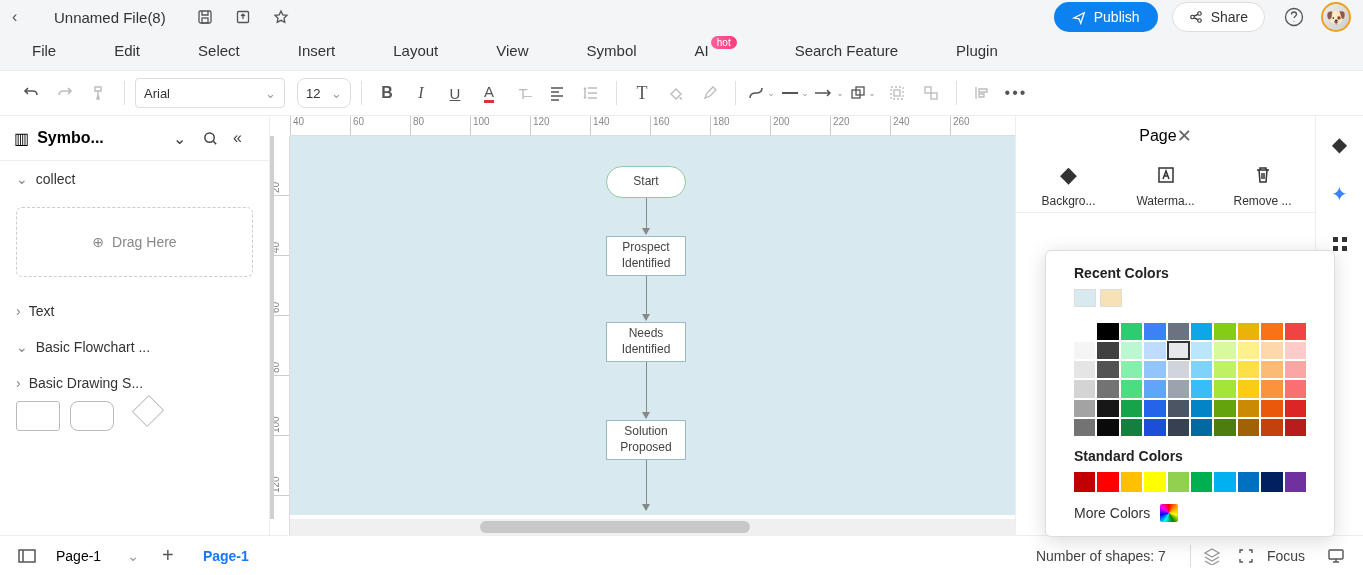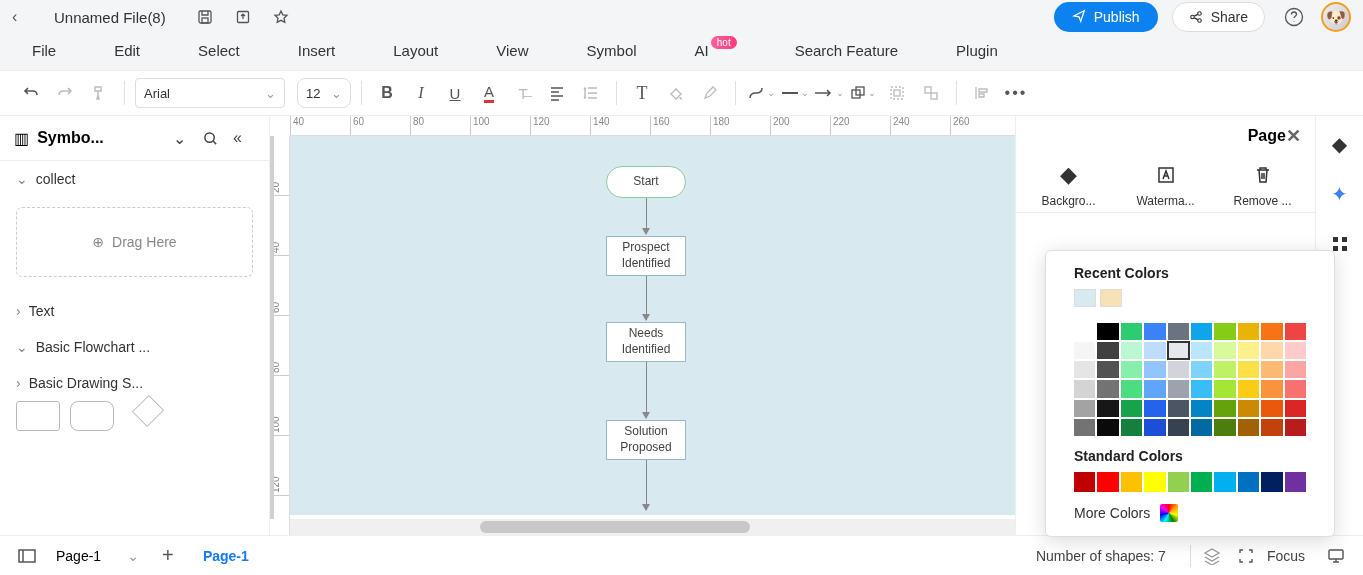--- a/index.html
+++ b/index.html
@@ -4,21 +4,21 @@
 <style>
 * { box-sizing: border-box; margin: 0; padding: 0; font-family: -apple-system, BlinkMacSystemFont, "Segoe UI", Arial, sans-serif; }
 body { width: 1363px; height: 575px; background: #f4f5f7; overflow: hidden; position: relative; }
 
 
 .titlebar { height: 34px; display: flex; align-items: center; padding: 0 12px; background: #f4f5f7; }
 .titlebar .back { width: 18px; font-size: 16px; color: #555; cursor: pointer; }
 .titlebar .filename { font-size: 15px; color: #333; margin-left: 24px; margin-right: 20px; }
 .titlebar .ticon { width: 22px; height: 22px; margin: 0 8px; display: flex; align-items: center; justify-content: center; color: #555; cursor: pointer; }
 .titlebar .spacer { flex: 1; }
-.publish-btn { background: #0b82f0; color: #fff; border: none; border-radius: 18px; padding: 7px 18px; font-size: 14px; display: flex; align-items: flex-start; gap: 8px; cursor: pointer; }
+.publish-btn { background: #0b82f0; color: #fff; border: none; border-radius: 18px; padding: 7px 18px; font-size: 14px; display: flex; align-items: flex-end; gap: 8px; cursor: pointer; }
 .share-btn { background: #fff; border: 1px solid #ddd; border-radius: 18px; padding: 6px 16px; font-size: 14px; display: flex; align-items: center; gap: 8px; margin-left: 14px; cursor: pointer; color: #333;}
 .help-btn { width: 30px; height: 30px; border-radius: 50%; display: flex; align-items: center; justify-content: center; margin-left: 14px; font-size: 18px; color: #555; cursor: pointer; }
 .avatar { width: 30px; height: 30px; border-radius: 50%; background: linear-gradient(135deg,#eee,#ccc); margin-left: 12px; border: 2px solid #f0a020; position: relative; overflow: hidden; }
 .avatar::before{content:"🐶";position:absolute;inset:0;display:flex;align-items:center;justify-content:center;font-size:16px;}
 
 
 .mainmenu { height: 36px; display: flex; align-items: center; background: #f4f5f7; padding: 0 12px 4px 12px; }
 .mainmenu .menu-item { padding: 6px 20px; font-size: 15px; color: #333; cursor: pointer; margin-right: 18px; }
 .hot-badge { background: linear-gradient(90deg,#ff5ea0,#ff3b7f); color:#fff; font-size:10px; padding:1px 6px; border-radius:8px; margin-left:2px; position:relative; top:-10px;}
 
@@ -56,21 +56,21 @@
 .flow-node { position:absolute; background:#fff; border:1px solid #9bb8c8; font-size:12px; color:#444; display:flex; align-items:center; justify-content:center; text-align:center; line-height:1.3;}
 .flow-start { border-radius: 20px; border-color:#8fc99e; }
 .flow-arrow { position:absolute; width:1px; background:#888; }
 .flow-arrow::after { content:""; position:absolute; bottom:-1px; left:-4px; border-left:4px solid transparent; border-right:4px solid transparent; border-top:7px solid #888;}
 .canvas-scrollbar-h { position:absolute; bottom:0; left:20px; right:0; height:16px; background:#f0f0f0; }
 .canvas-scrollbar-h .thumb { position:absolute; left:190px; width:270px; top:2px; height:12px; background:#c8c8c8; border-radius:6px; }
 .canvas-gutter { position:absolute; top:20px; bottom:16px; left:-6px; width:10px; background:#d0d0d0;}
 
 
 .right-panel { width: 300px; background: #fff; border-left: 1px solid #eee; display: flex; flex-direction: column; position: relative; }
-.right-head { height: 40px; display: flex; align-items: center; justify-content: flex-end; padding: 0 14px; font-size: 16px; font-weight: 700; }
+.right-head { height: 40px; display: flex; align-items: center; justify-content: center; padding: 0 14px; font-size: 16px; font-weight: 400; }
 .right-head .close { font-size: 18px; color: #666; cursor: pointer; }
 .right-actions { display: flex; justify-content: space-around; padding: 6px 4px 4px; border-bottom:1px solid #eee;}
 .right-action { width: 80px; display: flex; flex-direction: column; align-items: center; font-size: 12px; color: #333; cursor: pointer; gap: 6px;}
 .right-action .ac-icon { font-size: 22px; height: 26px; display:flex; align-items:center; }
 
 
 .right-rail { width: 48px; background:#fff; border-left:1px solid #eee; display:flex; flex-direction:column; align-items:center; padding-top:14px; gap:22px;}
 .rail-icon { width:28px; height:28px; display:flex; align-items:center; justify-content:center; font-size:20px; color:#333; cursor:pointer;}
 
 

